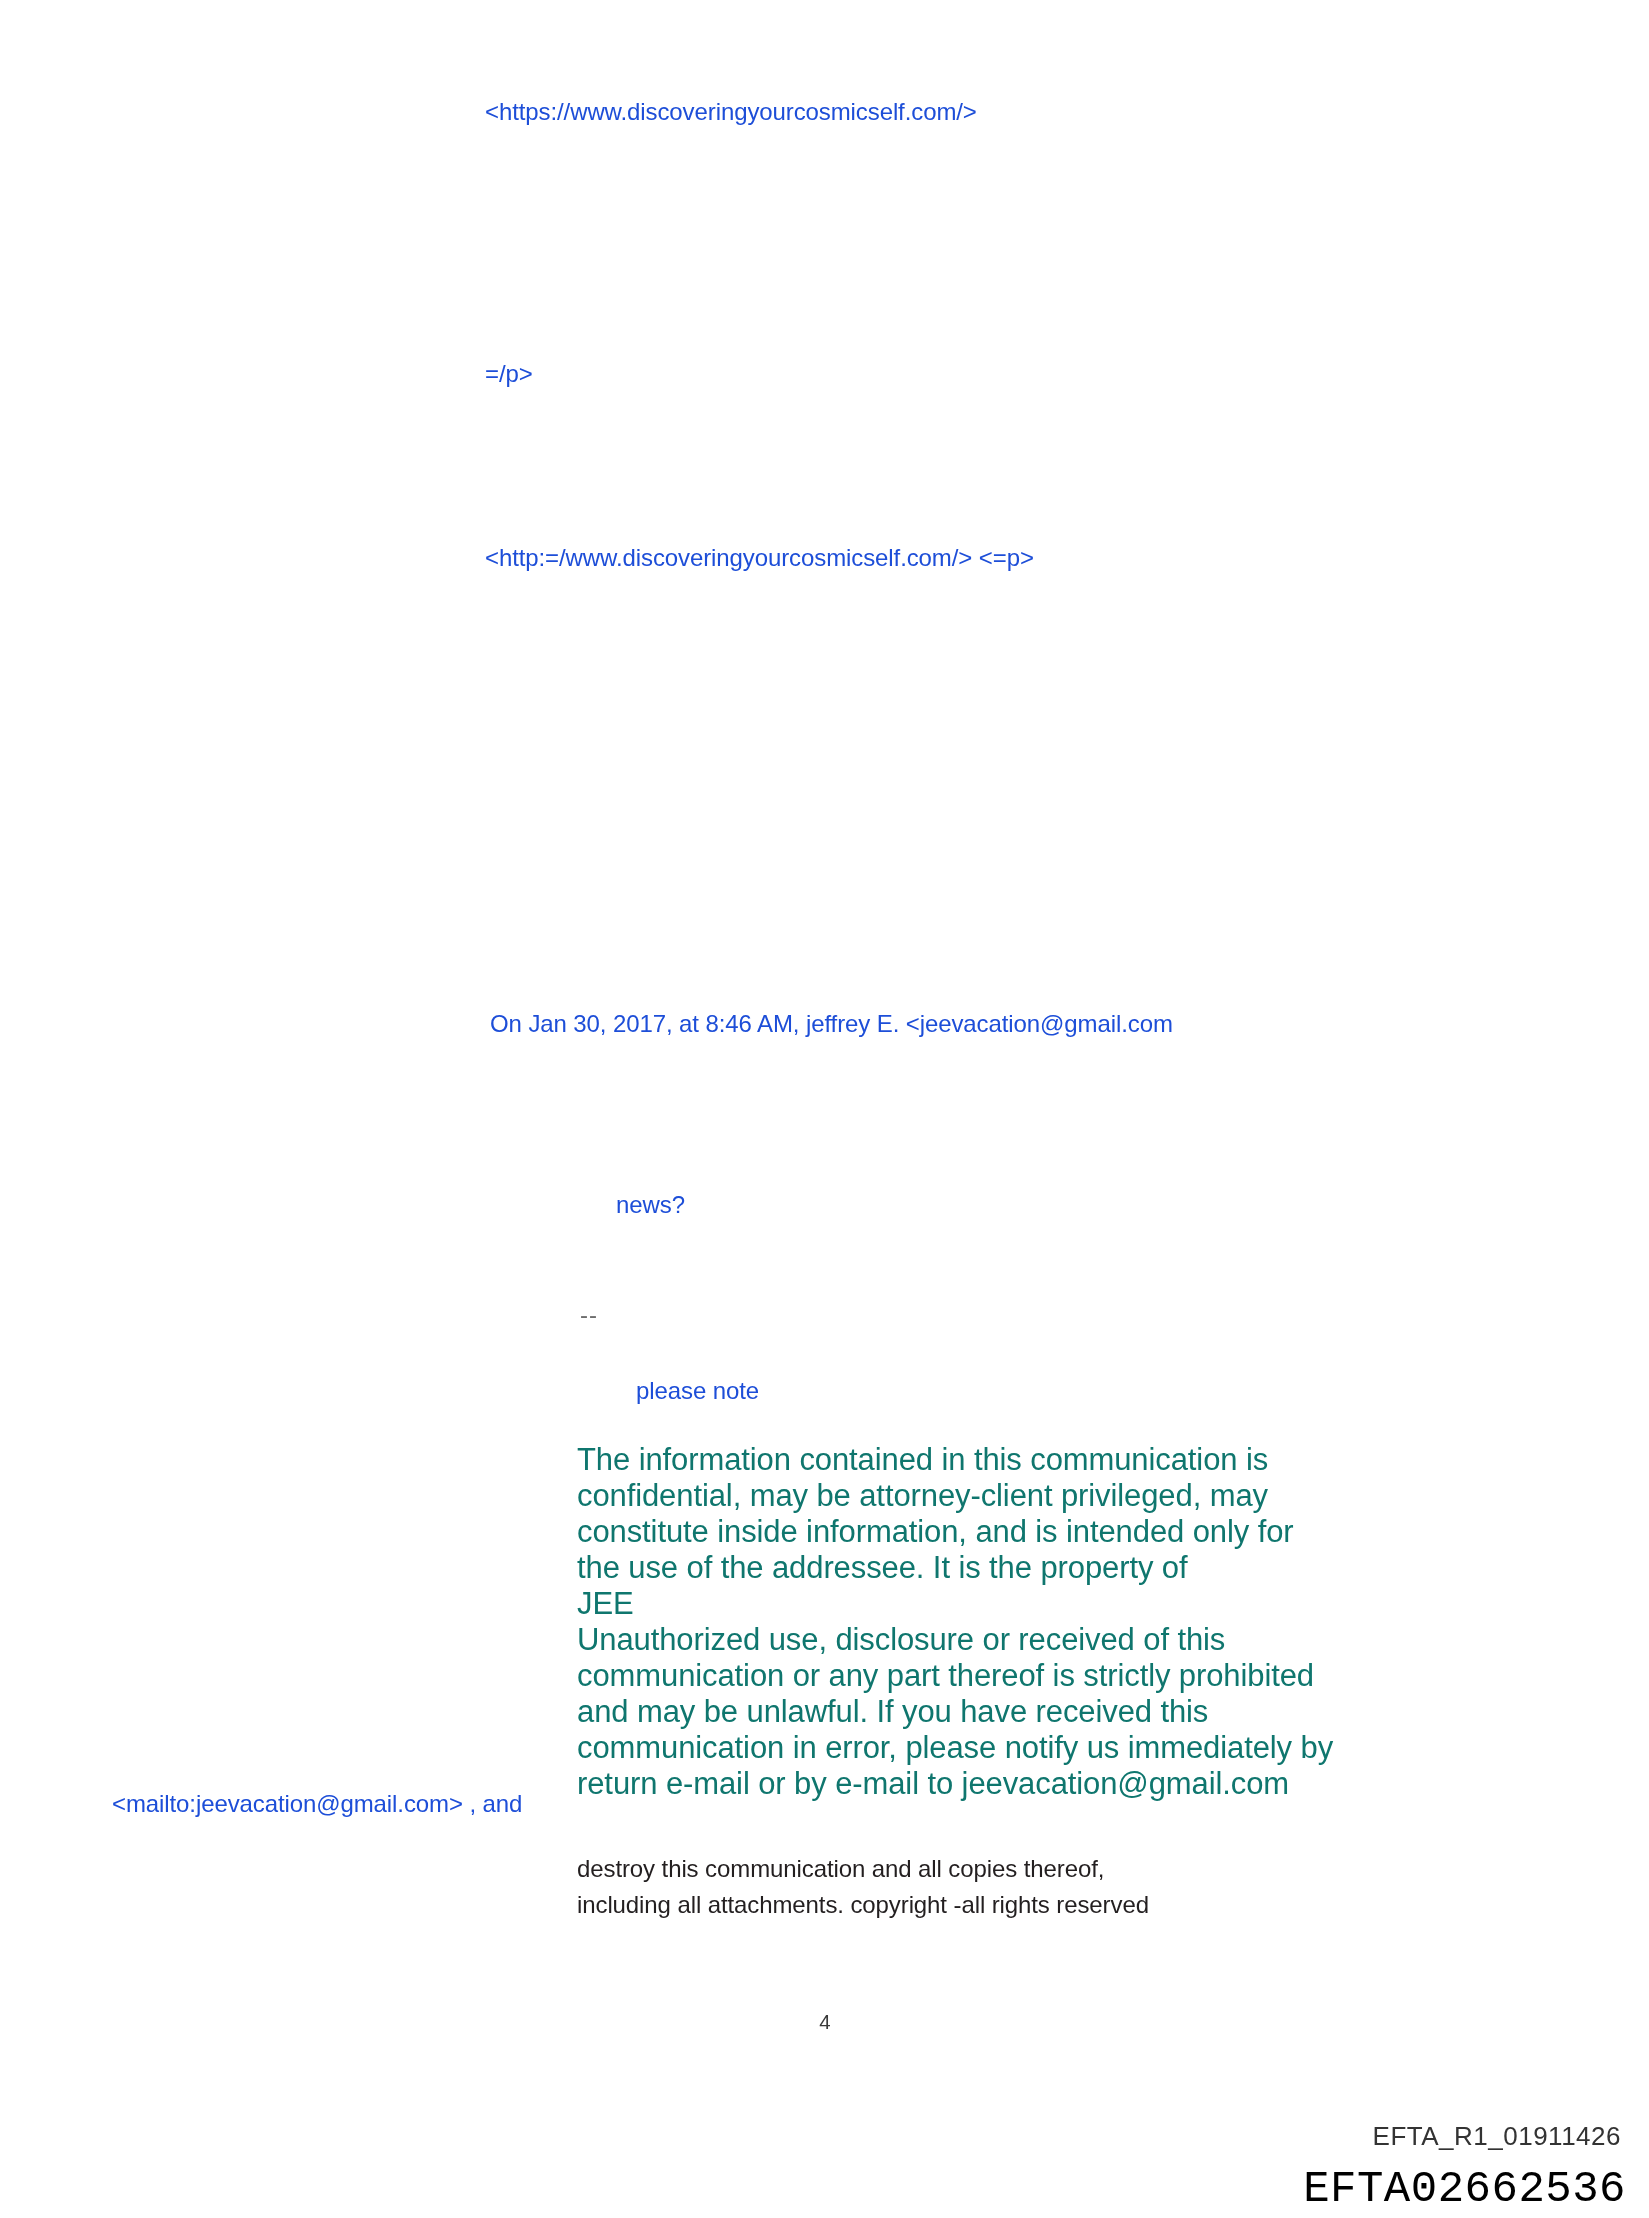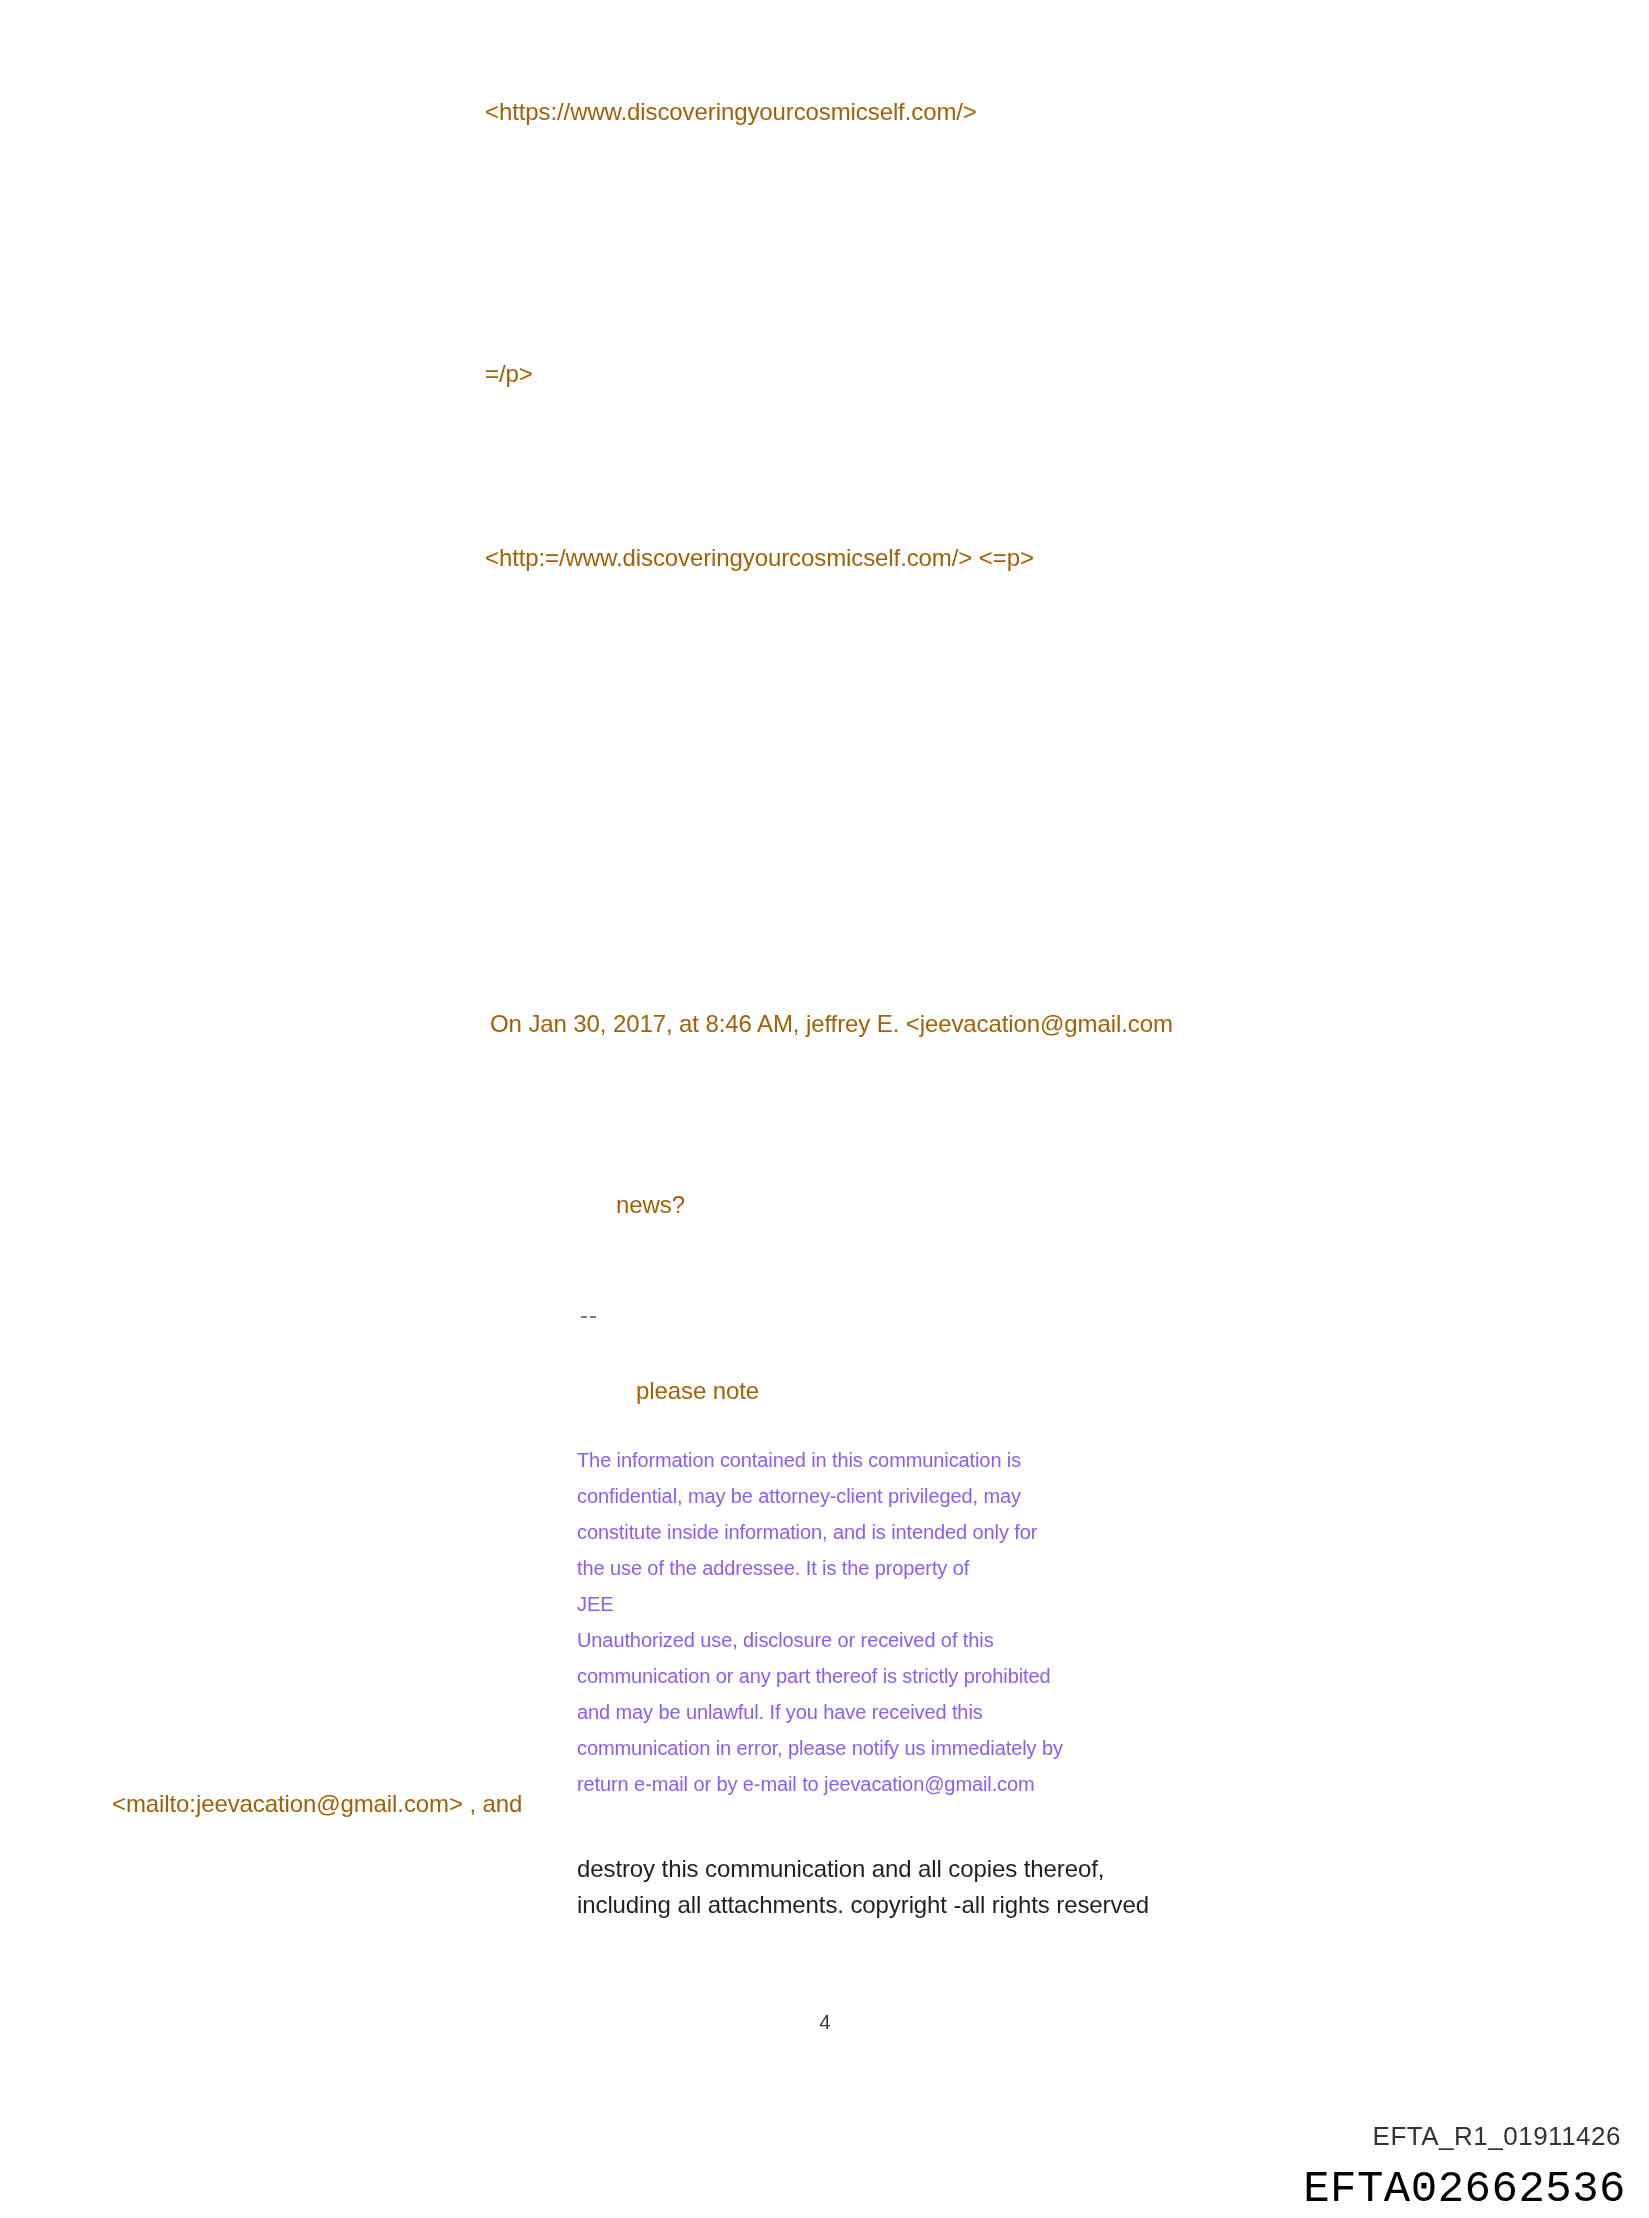--- a/index.html
+++ b/index.html
@@ -24,21 +24,21 @@
     position: absolute;
     white-space: pre;
     font-family: "Liberation Sans", sans-serif;
     color: #231f20;
     font-size: 24px;
     line-height: 36px;
     letter-spacing: -0.1px;
   }
   
   .scan {
-    color: #a16207;
+    color: #1d4ed8;
   }
 
   
   .l-url1      { left: 485px;  top: 94px;   font-size: 24px; }
   .l-closep    { left: 485px;  top: 356px;  font-size: 24px; }
   .l-url2      { left: 485px;  top: 540px;  font-size: 24px; }
 
   .l-onjan     { left: 490px;  top: 1006px; font-size: 24px; }
   .l-mailto1   { left: 92px;   top: 1044px; font-size: 24px; }
 
@@ -49,24 +49,24 @@
 
   .body-block {
     position: absolute;
     left: 577px;
     top: 1442px;
     width: 699px;
   }
   .body-block .bl {
     display: block;
     white-space: pre;
-    font-size: 20px;
+    font-size: 31px;
     line-height: 36px;
     font-family: "Liberation Sans", sans-serif;
-    color: #8b5cf6;
+    color: #0f766e;
     letter-spacing: -0.1px;
   }
 
   .l-mailto2   { left: 92px;   top: 1786px; font-size: 24px; margin-left: 20px; }
 
   .tail-block {
     position: absolute;
     left: 577px;
     top: 1851px;
     width: 699px;

